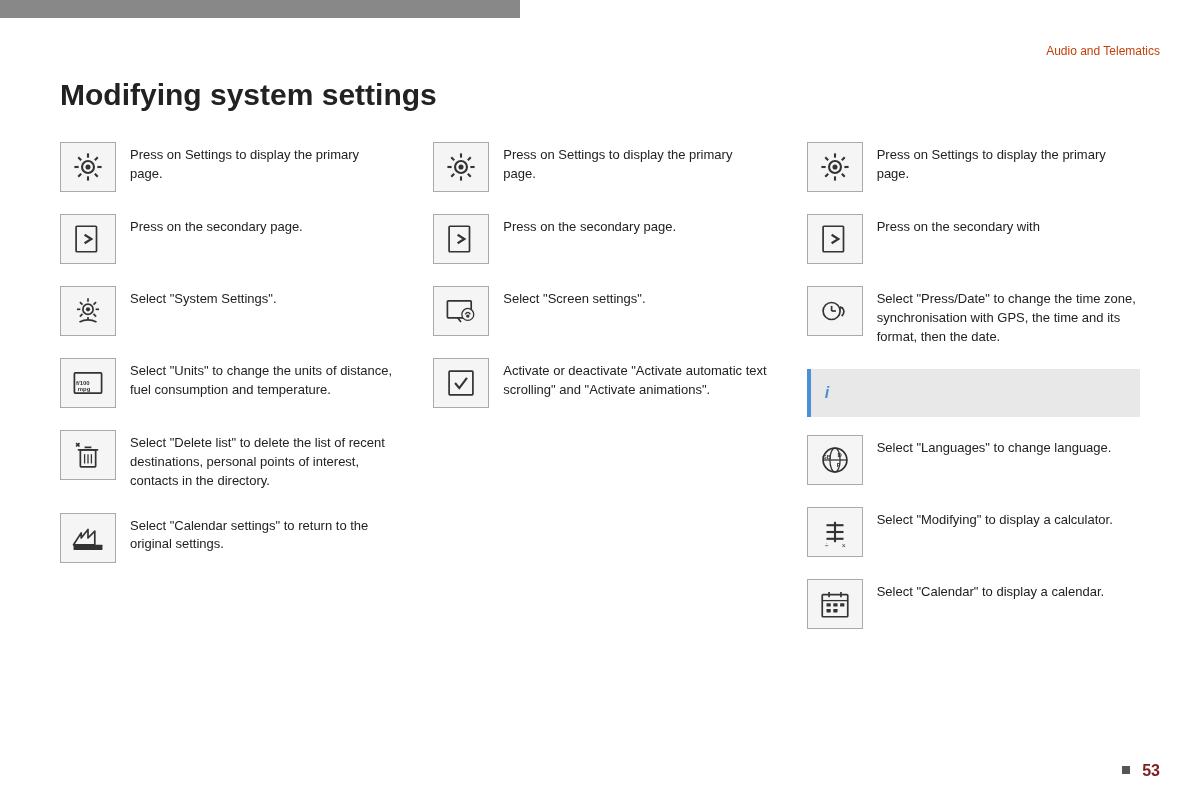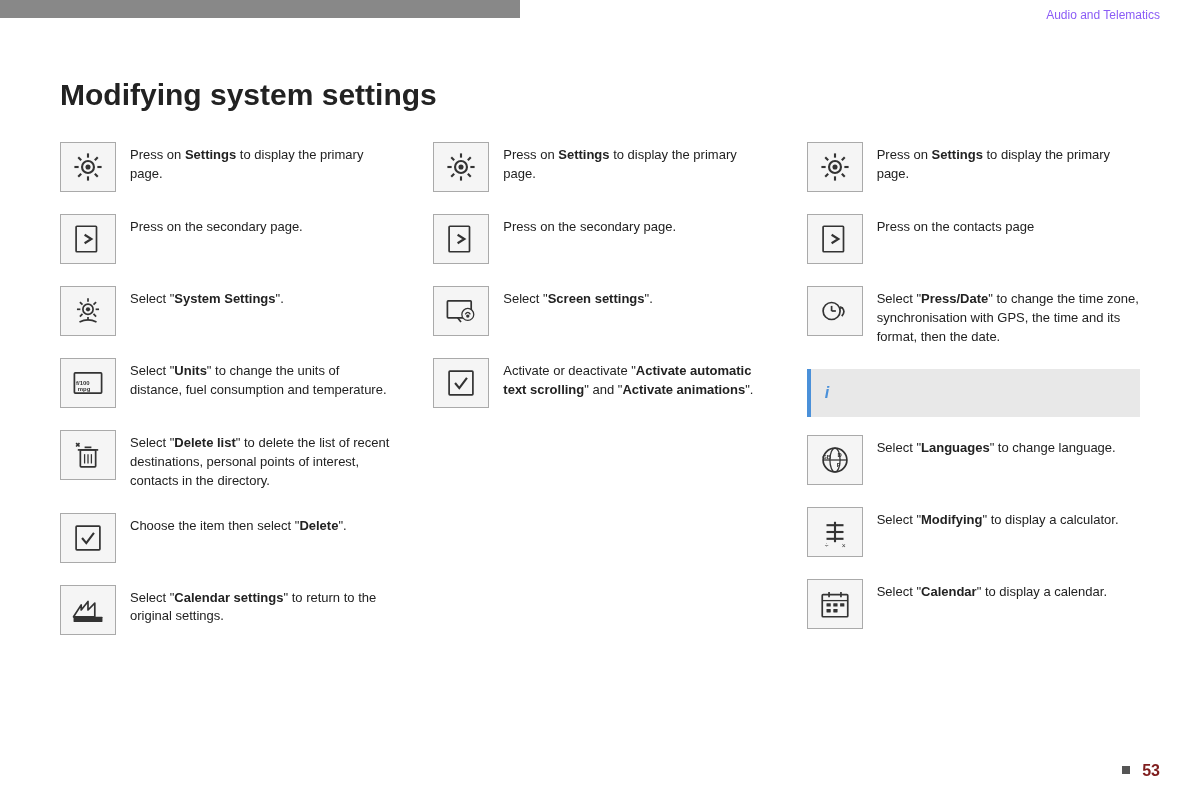--- a/index.html
+++ b/index.html
@@ -15,24 +15,24 @@
 
     .top-bar {
       height: 18px;
       background: #888;
       width: 520px;
       margin: 0;
     }
 
     .header-right {
       position: absolute;
-      top: 8px;
+      top: 44px;
       right: 40px;
       font-size: 12px;
-      color: #8b5cf6;
+      color: #c2410c;
     }
 
     .page-title {
       font-size: 30px;
       font-weight: bold;
       margin: 60px 0 30px 60px;
     }
 
     .content {
       display: grid;
@@ -69,21 +69,21 @@
       height: 34px;
     }
 
     .item-text {
       padding-top: 4px;
       line-height: 1.45;
       font-size: 13px;
     }
 
     .item-text b {
-      font-weight: bold;
+      font-weight: normal;
     }
 
     .info-box {
       background: #e8e8e8;
       border-left: 4px solid #4a90d9;
       padding: 12px 14px;
       margin: 10px 0 18px 0;
       font-size: 12.5px;
       line-height: 1.5;
       display: flex;
@@ -200,29 +200,20 @@
           <line x1="16" y1="11" x2="24" y2="11" stroke="#333" stroke-width="2"></line>
           <line x1="16" y1="19" x2="16" y2="30" stroke="#333" stroke-width="1.5"></line>
           <line x1="20" y1="19" x2="20" y2="30" stroke="#333" stroke-width="1.5"></line>
           <line x1="24" y1="19" x2="24" y2="30" stroke="#333" stroke-width="1.5"></line>
           <path d="M6 10 L10 6 M10 10 L6 6" stroke="#333" stroke-width="2"></path>
         </svg>
       </div>
       <div class="item-text">Select "<b>Delete list</b>" to delete the list of recent destinations, personal points of interest, contacts in the directory.</div>
     </div>
 
-    <div class="item">
-      <div class="icon-box">
-        <svg viewBox="0 0 40 40" fill="none" xmlns="http://www.w3.org/2000/svg">
-          <rect x="6" y="6" width="28" height="28" rx="1" stroke="#333" stroke-width="2" fill="none"></rect>
-          <polyline points="13,20 18,26 27,14" stroke="#333" stroke-width="2.5" fill="none"></polyline>
-        </svg>
-      </div>
-      <div class="item-text">Choose the item then select "<b>Delete</b>".</div>
-    </div>
 
     <div class="item">
       <div class="icon-box">
         <svg viewBox="0 0 40 40" fill="none" xmlns="http://www.w3.org/2000/svg">
           <rect x="3" y="28" width="34" height="6" fill="#333" rx="0.5"></rect>
           <polygon points="3,28 12,14 12,20 20,10 20,20 28,12 28,28" fill="none" stroke="#333" stroke-width="2" stroke-linejoin="round"></polygon>
         </svg>
       </div>
       <div class="item-text">Select "<b>Calendar settings</b>" to return to the original settings.</div>
     </div>
@@ -308,21 +299,21 @@
       <div class="item-text">Press on <b>Settings</b> to display the primary page.</div>
     </div>
 
     <div class="item">
       <div class="icon-box">
         <svg viewBox="0 0 40 40" fill="none" xmlns="http://www.w3.org/2000/svg">
           <rect x="6" y="5" width="24" height="30" rx="1" stroke="#333" stroke-width="2" fill="none"></rect>
           <polyline points="16,15 24,20 16,25" stroke="#333" stroke-width="2.5" fill="none"></polyline>
         </svg>
       </div>
-      <div class="item-text">Press on the contacts page</div>
+      <div class="item-text">Press on the secondary with</div>
     </div>
 
     <div class="item">
       <div class="icon-box">
         <svg viewBox="0 0 40 40" fill="none" xmlns="http://www.w3.org/2000/svg">
           <circle cx="16" cy="20" r="10" stroke="#333" stroke-width="2" fill="none"></circle>
           <line x1="16" y1="14" x2="16" y2="20" stroke="#333" stroke-width="2"></line>
           <line x1="16" y1="20" x2="21" y2="20" stroke="#333" stroke-width="2"></line>
           <path d="M28 16 Q33 20 28 26" fill="none" stroke="#333" stroke-width="2"></path>
           <path d="M26 14 L30 16 L26 18" fill="#333"></path>

